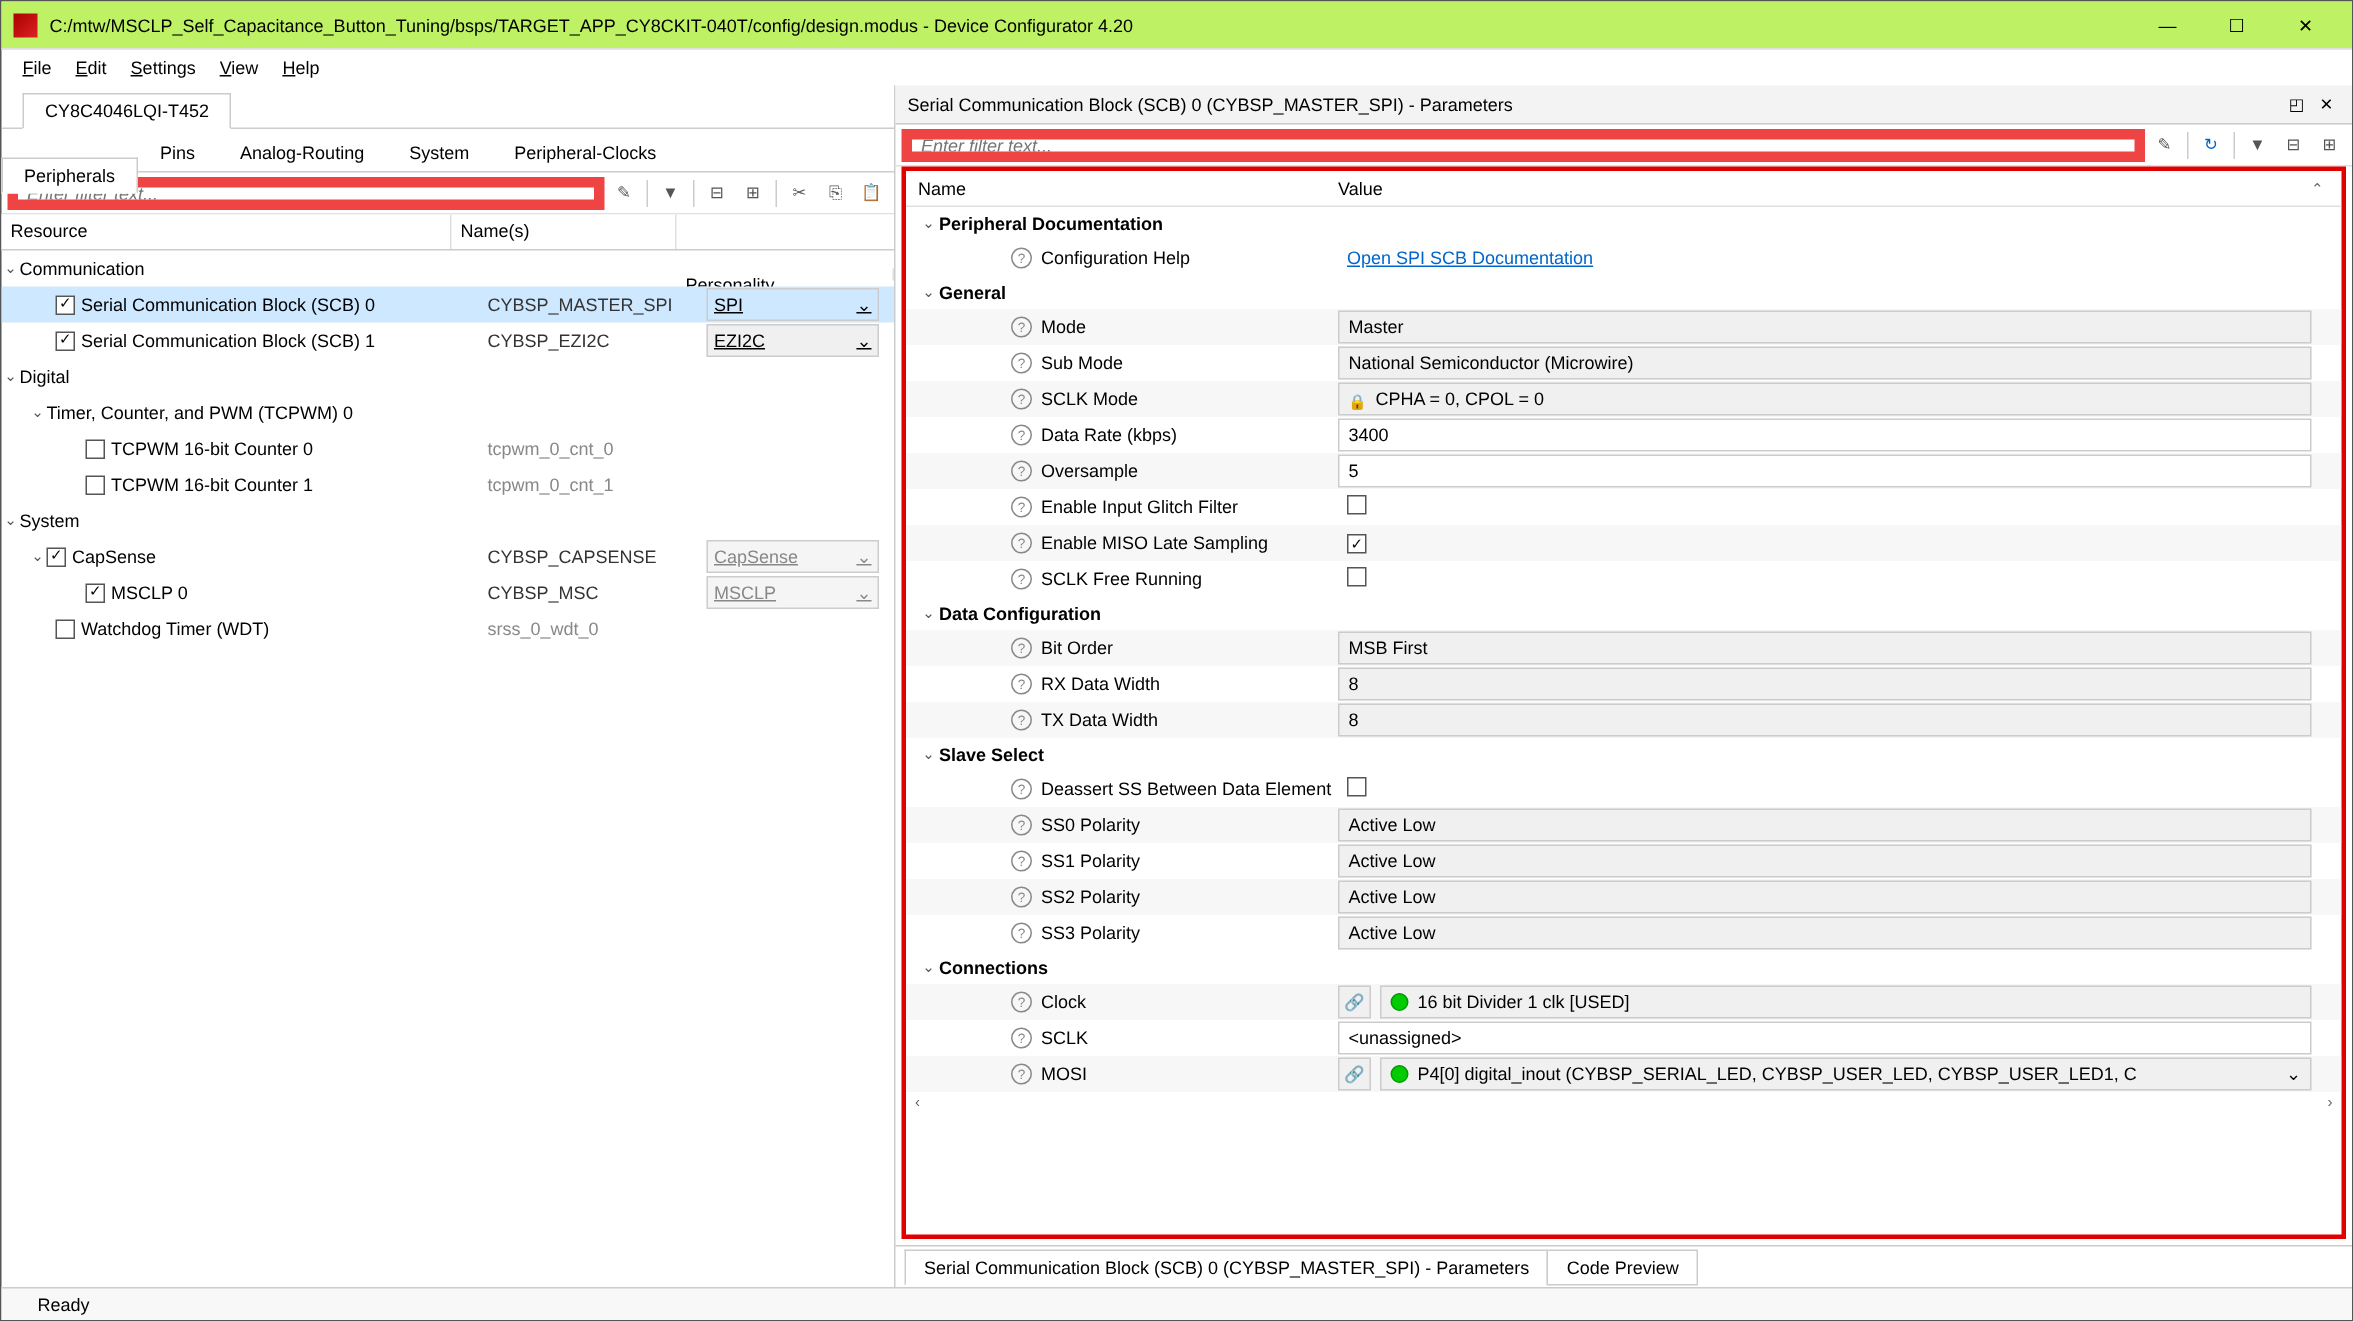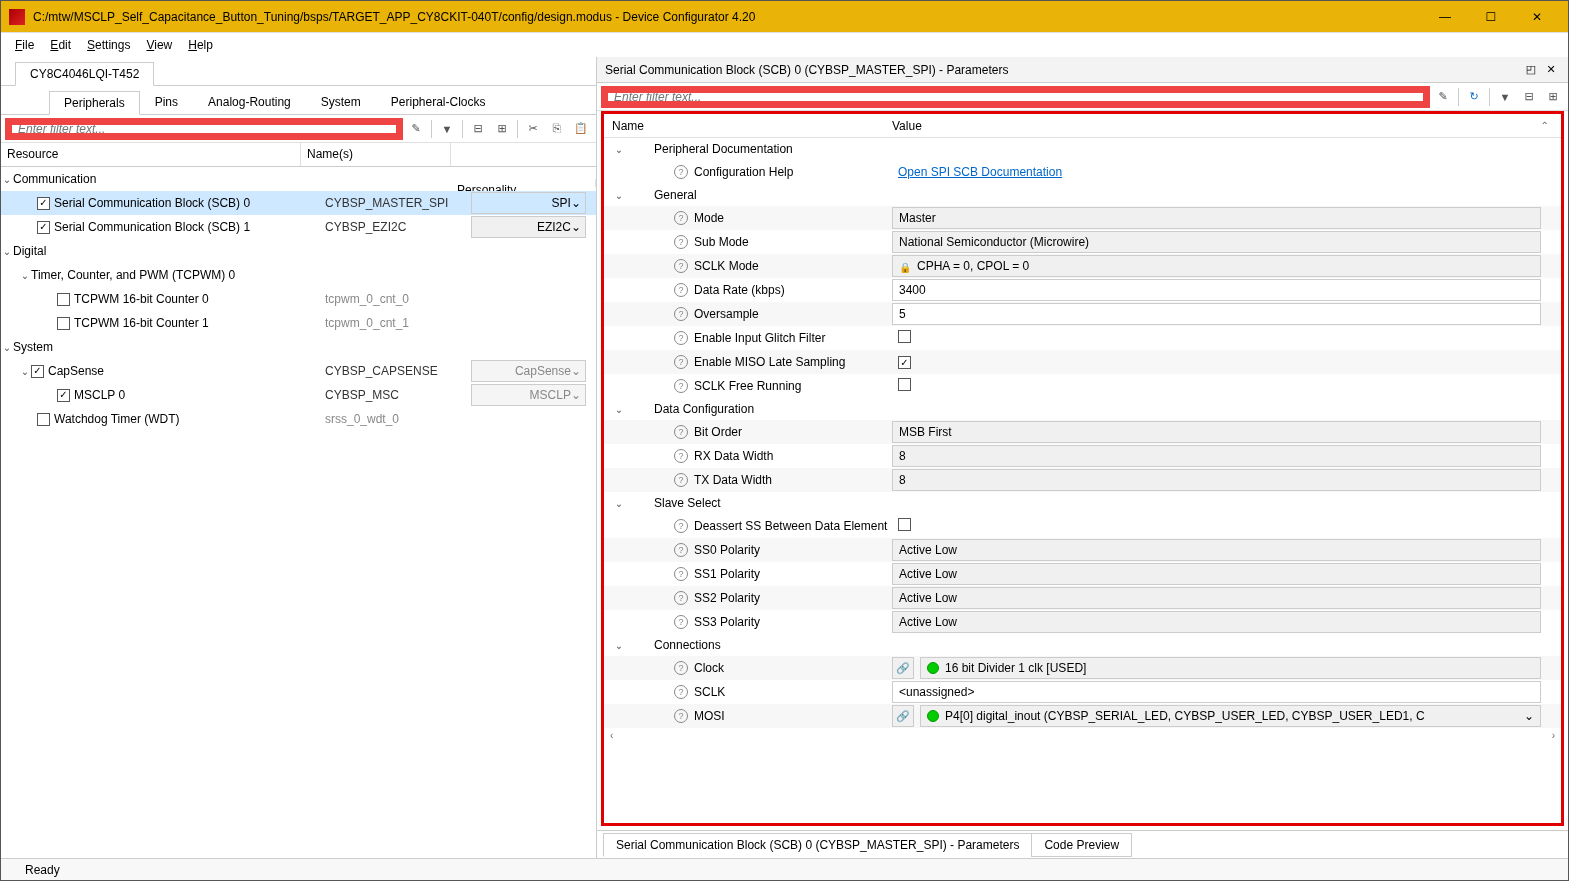--- a/index.html
+++ b/index.html
@@ -1,67 +1,67 @@
 <!DOCTYPE html>
 <html><head>
 <meta charset="utf-8">
 <style>
 * { box-sizing: border-box; margin: 0; padding: 0; }
 body { font-family: "Segoe UI", Tahoma, sans-serif; font-size: 12px; background: #fff; color: #000; user-select: none; }
 .window { width: 1569px; height: 881px; border: 1px solid #555; display: flex; flex-direction: column; background: #fff; }
-.titlebar { height: 32px; display: flex; align-items: center; padding: 0 8px; background: #eab308; border-bottom: 1px solid #e0e0e0; }
+.titlebar { height: 32px; display: flex; align-items: center; padding: 0 8px; background: #bef264; border-bottom: 1px solid #e0e0e0; }
 .titlebar .app-icon { width: 16px; height: 16px; background: linear-gradient(135deg,#a00,#d22); margin-right: 8px; }
 .titlebar .title { flex: 1; font-size: 12px; }
 .titlebar .win-btn { width: 46px; height: 32px; display: flex; align-items: center; justify-content: center; font-family: "Segoe MDL2 Assets", sans-serif; font-size: 12px; cursor: default; }
 .menubar { height: 24px; display: flex; align-items: center; padding: 0 8px; gap: 4px; }
 .menubar .menu-item { padding: 2px 6px; cursor: default; }
 .menubar .menu-item u { text-decoration: underline; }
 .main { flex: 1; display: flex; min-height: 0; }
 .left-pane { width: 596px; display: flex; flex-direction: column; border-right: 1px solid #ccc; min-height: 0; }
 .right-pane { flex: 1; display: flex; flex-direction: column; min-height: 0; }
 .device-tab-row { border-bottom: 1px solid #ccc; padding-top: 4px; }
 .device-tab { display: inline-block; padding: 4px 14px; border: 1px solid #ccc; border-bottom: 1px solid #fff; background: #fff; position: relative; top: 1px; margin-left: 14px; }
 .subtab-row { display: flex; border-bottom: 1px solid #ccc; padding-top: 4px; }
 .subtab { padding: 4px 14px; border: 1px solid transparent; cursor: default; }
-.subtab.active { border: 1px solid #ccc; border-bottom: 1px solid #fff; background: #fff; position: relative; top: 1px; margin-left: 48px; }
+.subtab.active { border: 1px solid #ccc; border-bottom: 1px solid #fff; background: #fff; position: relative; top: 15px; }
 .toolbar { height: 28px; display: flex; align-items: center; padding: 2px 4px; gap: 2px; border-bottom: 1px solid #e0e0e0; }
 .filter-input { flex: 1; height: 22px; border: 7px solid #ef4444; padding: 0 6px; font-size: 12px; font-style: italic; color: #888; }
 .tb-btn { width: 22px; height: 22px; display: flex; align-items: center; justify-content: center; border: 1px solid transparent; cursor: default; font-size: 11px; color: #555; }
 .tb-sep { width: 1px; height: 18px; background: #ccc; margin: 0 2px; }
 .tree-header { display: flex; height: 24px; border-bottom: 1px solid #ccc; background: #fff; }
 .tree-header .h-cell { padding: 4px 6px; border-right: 1px solid #e0e0e0; font-weight: normal; }
 .h-res { width: 300px; }
 .h-name { width: 150px; }
 .h-pers { flex: 1; margin-top: 36px; }
 .tree-body { flex: 1; overflow: auto; }
 .tree-row { display: flex; height: 24px; align-items: center; }
 .tree-row.selected { background: #cde8ff; }
 .tree-row.selected .pers-sel { background: #cde8ff; }
 .cell-res { width: 300px; display: flex; align-items: center; }
 .cell-name { width: 150px; padding-left: 4px; color: #333; margin-left: 20px; }
 .cell-name.dim { color: #888; }
 .cell-pers { flex: 1; padding-right: 10px; }
-.pers-sel { display: flex; align-items: center; justify-content: flex-end; height: 22px; border: 1px solid #ccc; padding: 0 4px; background: #f0f0f0; font-size: 12px; }
+.pers-sel { display: flex; align-items: center; justify-content: space-between; height: 22px; border: 1px solid #ccc; padding: 0 4px; background: #f0f0f0; font-size: 12px; text-decoration: underline; }
 .pers-sel.disabled { color: #888; background: #f5f5f5; }
 .caret { width: 12px; text-align: center; color: #555; cursor: default; font-size: 10px; }
 .cb { width: 13px; height: 13px; border: 1px solid #555; margin-right: 4px; display: inline-flex; align-items: center; justify-content: center; font-size: 10px; line-height: 1; background: #fff; }
 .cb.checked::after { content: "✓"; font-size: 10px; color: #000; }
 .indent { display: inline-block; }
 .panel-title { height: 26px; background: #f3f3f3; border-bottom: 1px solid #ccc; display: flex; align-items: center; padding: 0 8px; }
 .panel-title .ptitle { flex: 1; }
 .panel-title .pbtn { width: 18px; height: 18px; display: flex; align-items: center; justify-content: center; margin-left: 2px; cursor: default; font-size: 11px; }
 .right-toolbar { height: 28px; display: flex; align-items: center; padding: 2px 4px; gap: 2px; border-bottom: 1px solid #e0e0e0; }
 .right-toolbar .filter-input { flex: 1; }
 .param-area { flex: 1; border: 3px solid #e00000; margin: 0 4px 4px 4px; overflow: hidden; display: flex; flex-direction: column; min-height: 0; }
 .param-header { display: flex; height: 24px; border-bottom: 1px solid #e0e0e0; align-items: center; padding: 0 8px; }
 .param-header .ph-name { width: 280px; }
 .param-body { flex: 1; overflow-y: auto; overflow-x: auto; }
 .section-row { display: flex; align-items: center; height: 22px; padding-left: 8px; }
 .section-row .caret { width: 14px; }
-.section-row .sec-label { font-weight: normal; margin-left: 28px; }
+.section-row .sec-label { font-weight: bold; }
 .param-row { display: flex; align-items: center; height: 24px; }
 .param-row.odd { background: #f7f7f7; }
 .param-row .pname { width: 288px; display: flex; align-items: center; padding-left: 70px; gap: 6px; }
 .param-row .pval { flex: 1; padding-right: 20px; }
 .help-ic { width: 14px; height: 14px; border: 1px solid #888; border-radius: 50%; display: inline-flex; align-items: center; justify-content: center; font-size: 9px; color: #888; }
 .val-box { height: 22px; border: 1px solid #ccc; background: #f0f0f0; display: flex; align-items: center; padding: 0 6px; width: 100%; }
 .val-box.white { background: #fff; }
 .val-link { color: #0066cc; text-decoration: underline; cursor: pointer; padding-left: 6px; }
 .val-cb { width: 13px; height: 13px; border: 1px solid #555; margin-left: 6px; display: inline-flex; align-items: center; justify-content: center; background: #fff; }
 .val-cb.checked::after { content: "✓"; font-size: 10px; }

